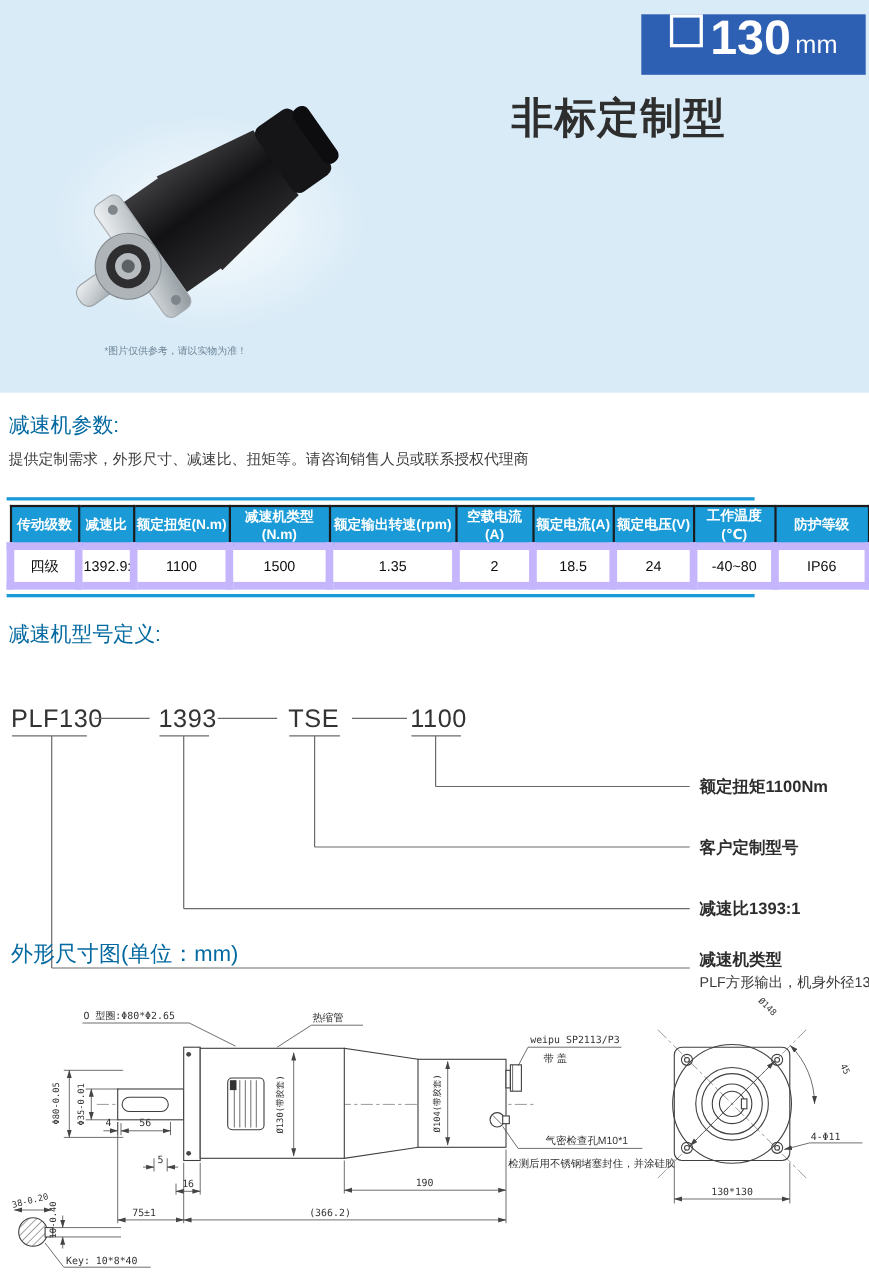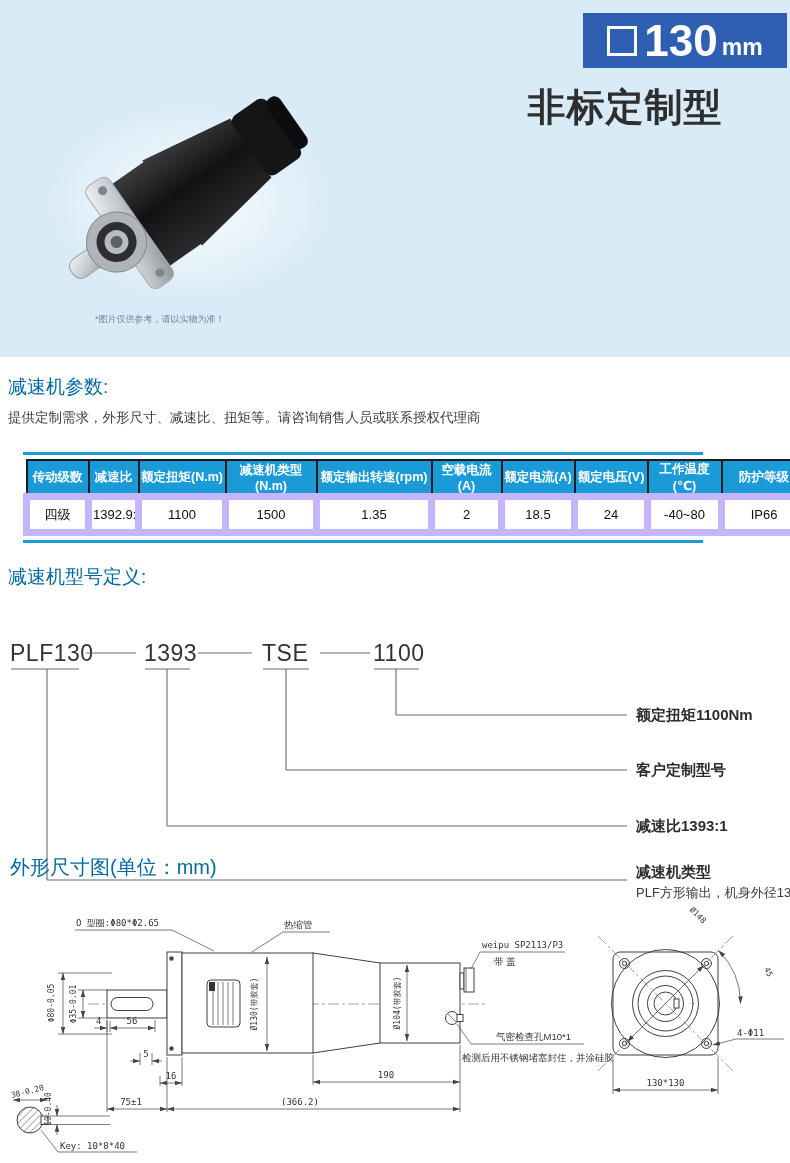--- a/index.html
+++ b/index.html
@@ -4,38 +4,38 @@
 <style>
   html,body{margin:0;padding:0}
   body{width:790px;height:1163px;position:relative;background:#fff;
        font-family:"Liberation Sans","DejaVu Sans",sans-serif;overflow:hidden}
 
   
   .hero{position:absolute;left:0;top:0;width:790px;height:357px;background:#d9ebf7}
   .hero-title{position:absolute;left:38px;top:22px;font-size:29px;font-weight:bold;
               color:#28323b;white-space:nowrap}
   .badge{position:absolute;left:583px;top:13px;width:204px;height:55px;background:#2d5fb3;
-         display:flex;align-items:center;justify-content:center}
+         display:flex;justify-content:center}
   .badge-square{width:24px;height:24px;border:3.5px solid #fff;margin-right:7px}
   .badge-size{color:#fff;font-size:44px;font-weight:bold;line-height:1}
-  .badge-unit{color:#fff;font-size:23px;font-weight:bold;margin:14px 0 0 4px}
-  .subtitle{position:absolute;right:5px;top:82px;width:320px;text-align:center;
+  .badge-unit{color:#fff;font-size:23px;font-weight:normal;margin:14px 0 0 4px}
+  .subtitle{position:absolute;right:5px;top:82px;width:320px;text-align:left;
             font-size:38px;font-weight:bold;color:#2e2e2e;letter-spacing:1px}
   .photo{position:absolute;left:40px;top:82px}
   .caption{position:absolute;left:95px;top:313px;font-size:9px;color:#6d8596}
 
   
   .sec-h{position:absolute;font-size:19px;font-weight:normal;color:#0369a1;white-space:nowrap}
   #h-params{left:8px;top:374px}
   #h-model{left:8px;top:564px}
   #h-dims{left:10px;top:854px;font-size:20px}
   .desc{position:absolute;left:8px;top:409px;font-size:13.5px;color:#3c3c3c;white-space:nowrap}
 
   
-  .tbl-wrap{position:absolute;left:23px;top:452px;width:680px;
+  .tbl-wrap{position:absolute;left:6px;top:452px;width:680px;
             border-top:3px solid #1a9bd7;border-bottom:3px solid #1a9bd7;padding:4px 0}
   table{width:100%;border-collapse:collapse;table-layout:fixed}
   th{background:#1a9bd7;color:#fff;font-size:12.5px;font-weight:bold;
      border:2px solid #1c1c1c;height:31px;padding:0 1px;text-align:center}
   td{font-size:13px;color:#0e0e0e;border:7px solid #c4b5fd;height:27px;
      text-align:center;white-space:nowrap;overflow:hidden}
   col.c0{width:62px}col.c1{width:50px}col.c2{width:87px}col.c3{width:91px}
   col.c4{width:115px}col.c5{width:70px}col.c6{width:73px}col.c7{width:73px}
   col.c8{width:74px}col.c9{width:85px}
 

